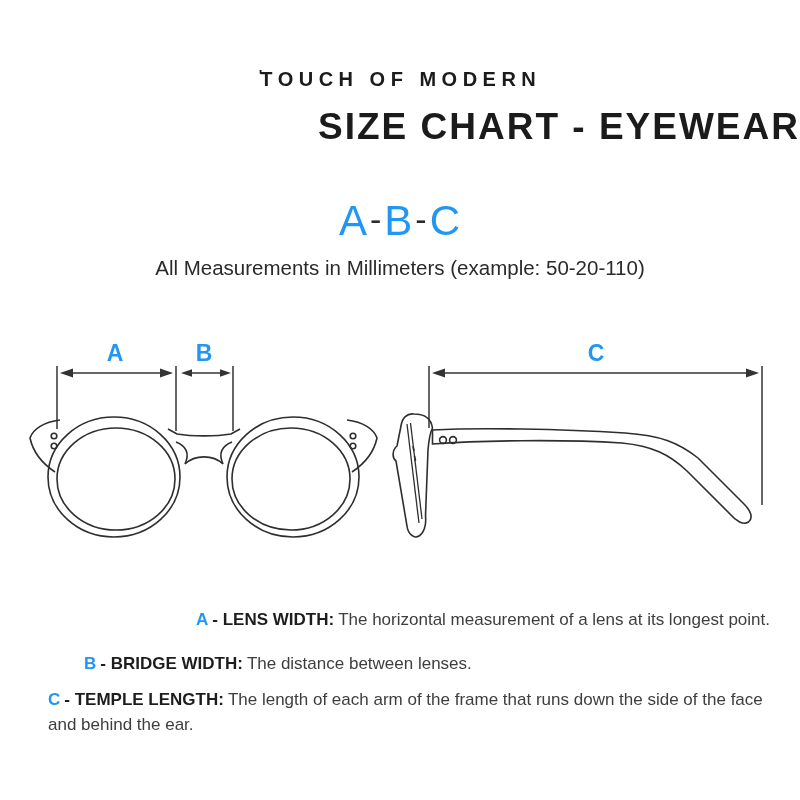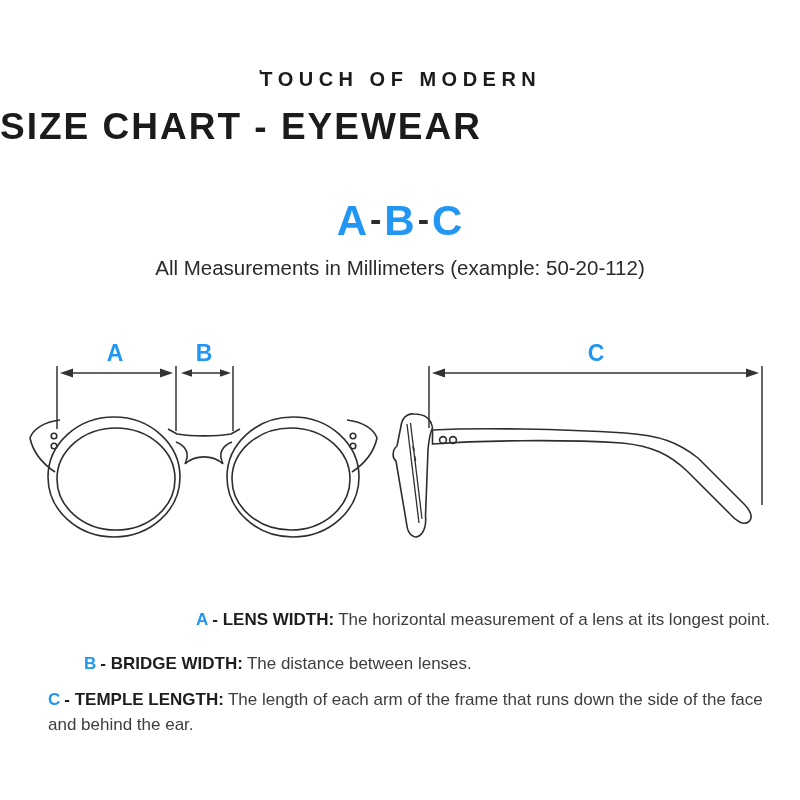--- a/index.html
+++ b/index.html
@@ -24,33 +24,33 @@
   }
   .logo .mark {
     font-size: 15px;
     vertical-align: 6px;
     letter-spacing: 0;
     margin-right: -2px;
   }
   .chart-title {
     position: absolute;
     top: 106px; left: 0; width: 800px;
-    text-align: left;
+    text-align: right;
     font-size: 37px;
     font-weight: bold;
     letter-spacing: 2px;
     color: #1b1b1b;
     white-space: nowrap;
   }
   .formula {
     position: absolute;
     top: 197px; left: 0; width: 800px;
     text-align: center;
     font-size: 42px;
-    font-weight: bold;
+    font-weight: normal;
     letter-spacing: 1px;
     white-space: nowrap;
   }
   .formula .abc-letter { color: #2196f3; }
   .formula .abc-sep {
     color: #2b2b2b;
     font-size: 34px;
     vertical-align: 4px;
     margin: 0 2px;
   }
@@ -91,21 +91,21 @@
 <body>
 
 <div class="page">
 
   <div class="logo"><span class="mark">'</span><span>TOUCH OF MODERN</span></div>
 
   <div class="chart-title">SIZE CHART - EYEWEAR</div>
 
   <div class="formula"><span class="abc-letter">A</span><span class="abc-sep">-</span><span class="abc-letter">B</span><span class="abc-sep">-</span><span class="abc-letter">C</span></div>
 
-  <div class="subtitle">All Measurements in Millimeters (example: 50-20-112)</div>
+  <div class="subtitle">All Measurements in Millimeters (example: 50-20-110)</div>
 
   <svg class="diagram-svg" viewBox="0 0 800 250">
 
     <text x="115" y="31" text-anchor="middle">A</text>
     <text x="204" y="31" text-anchor="middle">B</text>
     <text x="596" y="31" text-anchor="middle">C</text>
 
     <g stroke="#333333" stroke-width="1.5">
       <line x1="57" y1="36" x2="57" y2="99"></line>
       <line x1="176" y1="36" x2="176" y2="101"></line>

